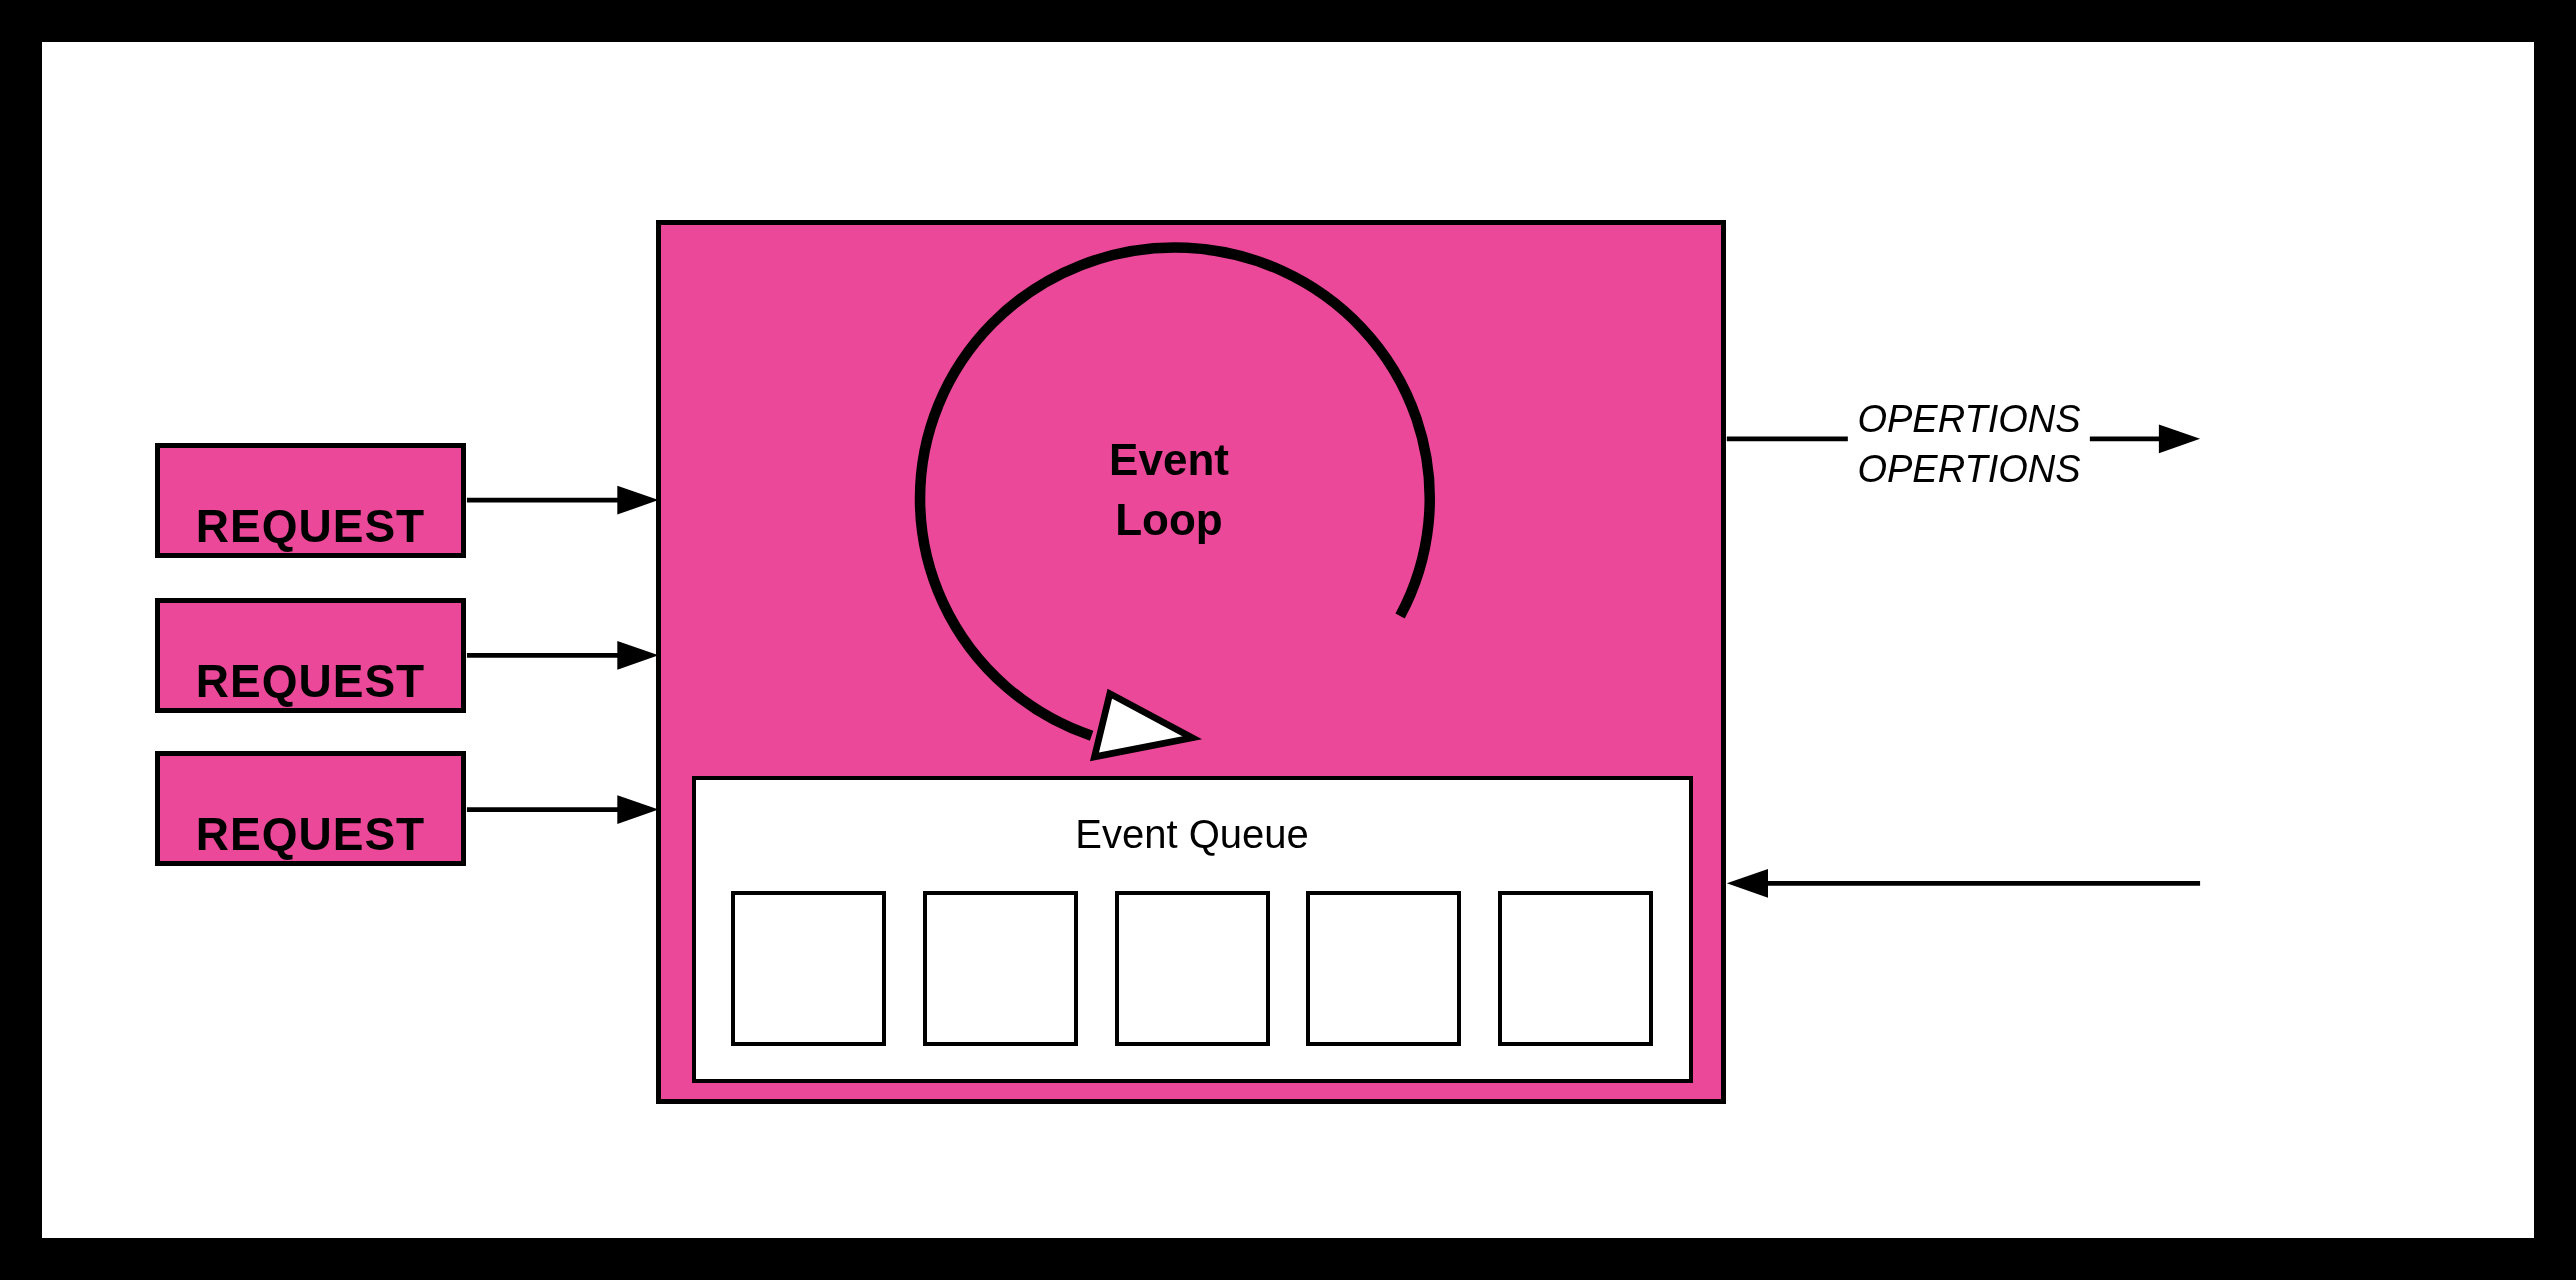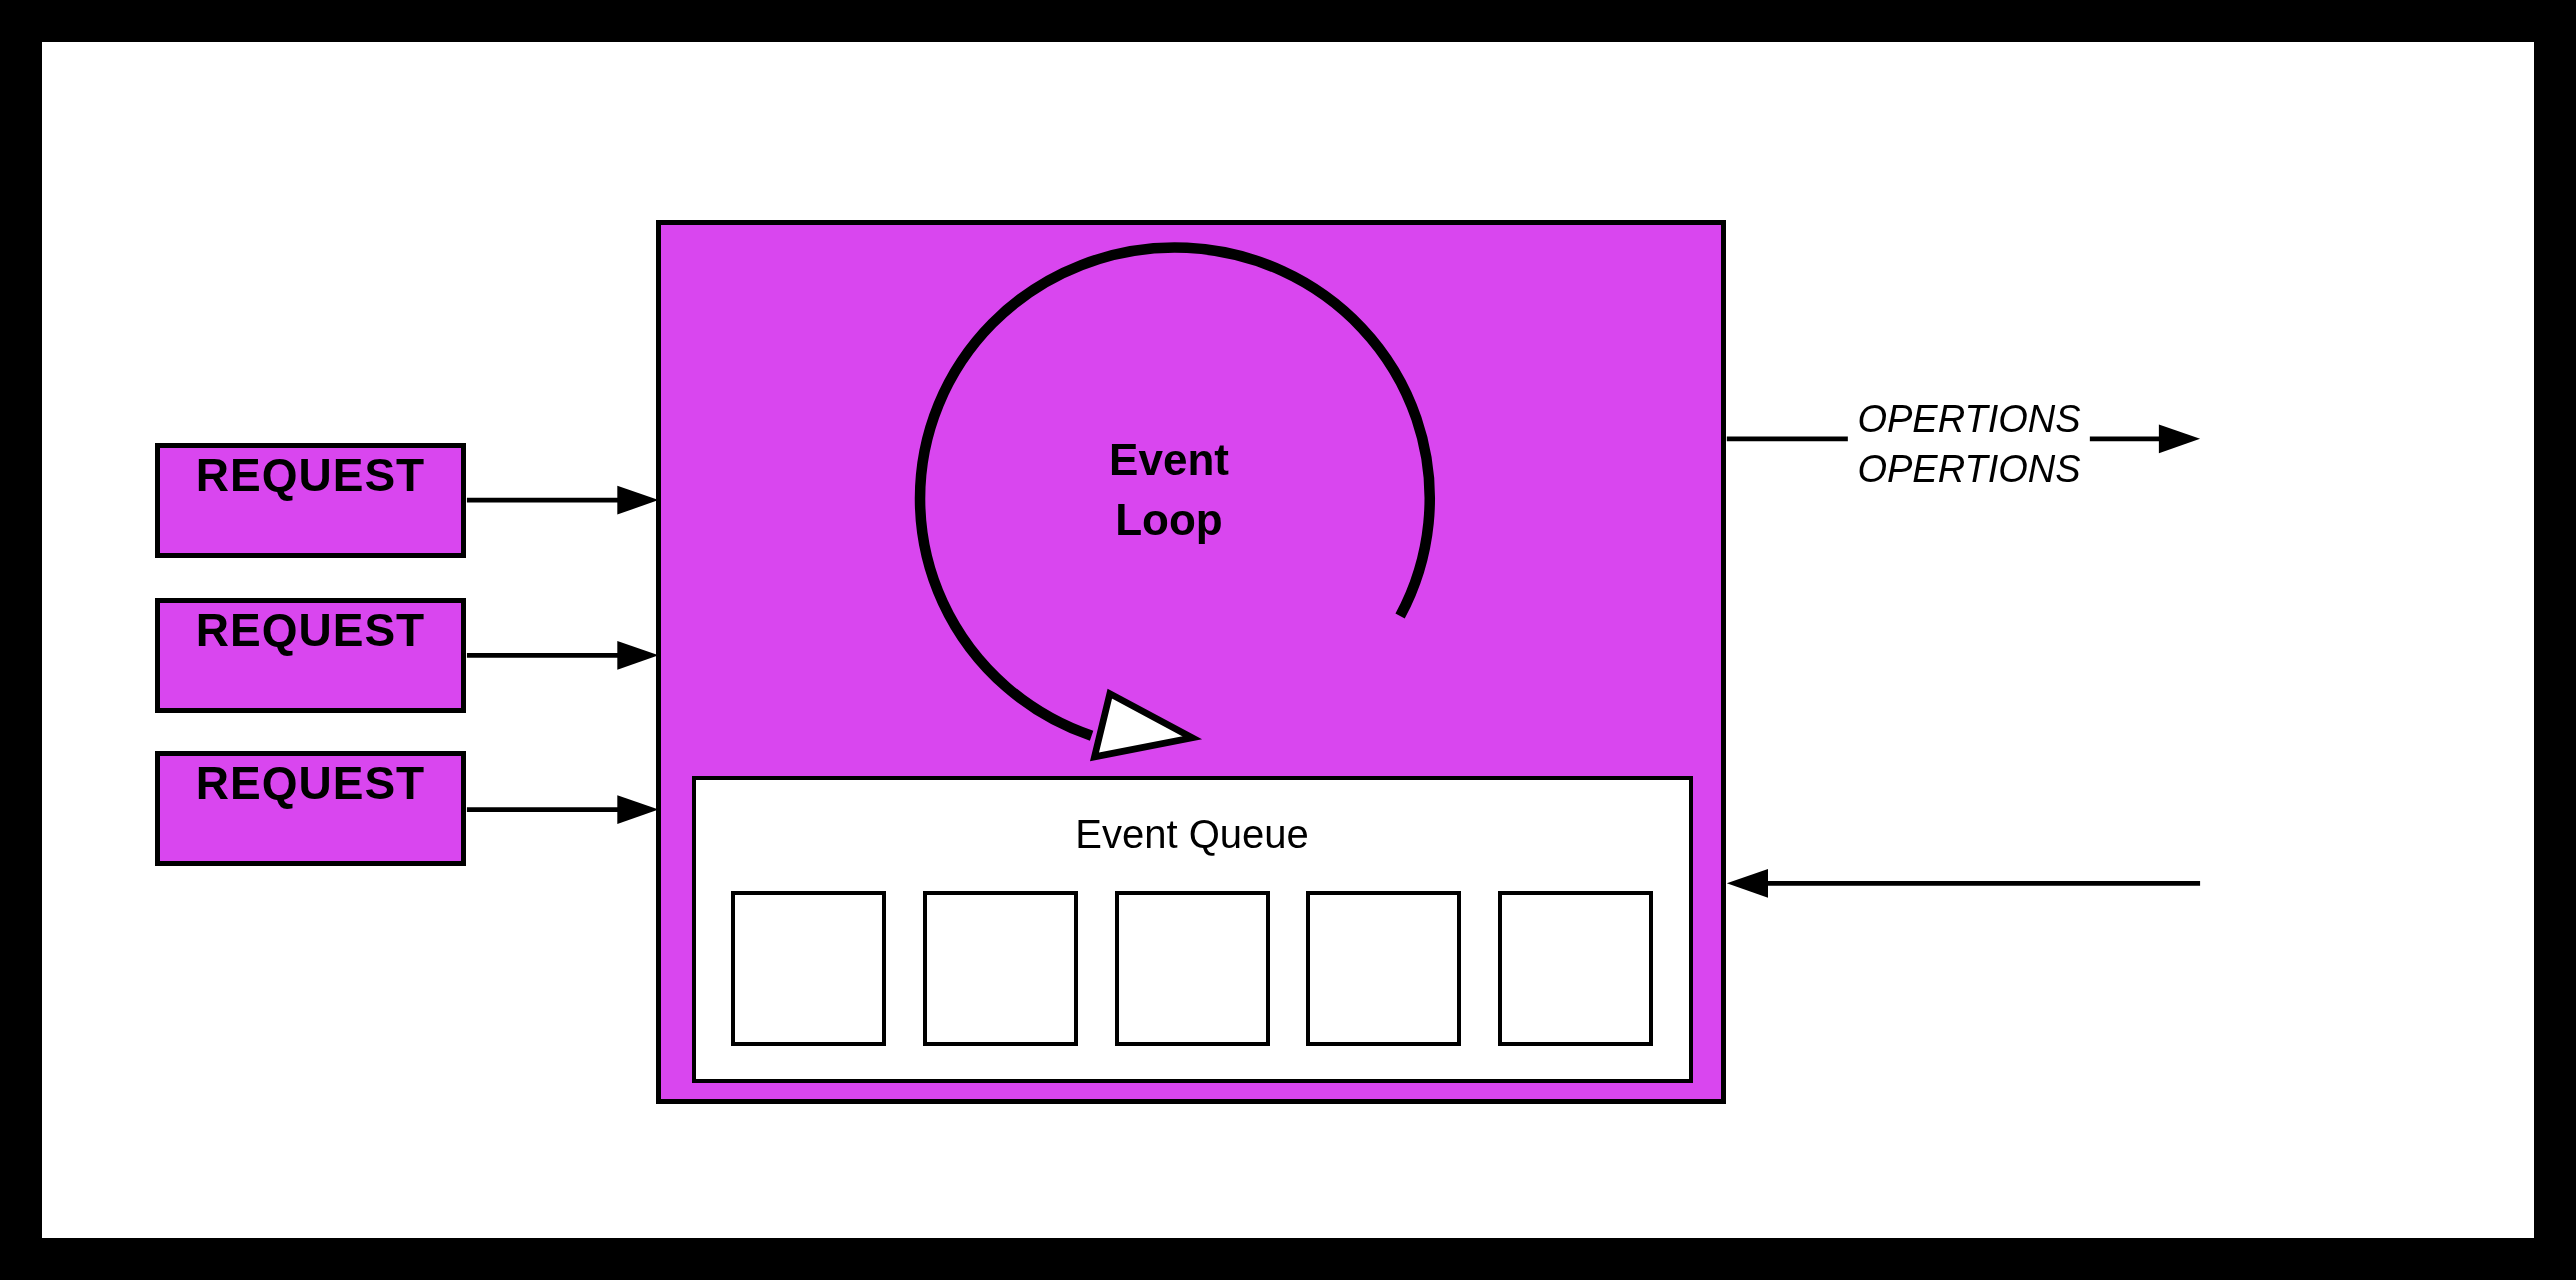--- a/index.html
+++ b/index.html
@@ -17,23 +17,23 @@
     left: 42px; top: 42px;
     width: 2492px; height: 1196px;
     background: #ffffff;
   }
 
   
   .box {
     position: absolute;
     box-sizing: border-box;
     border: 5.8px solid #000000;
-    background: #d946ef;
+    background: #ec4899;
     display: flex;
-    align-items: flex-start;
+    align-items: flex-end;
     justify-content: center;
   }
   .request-box { left: 155px; width: 311px; height: 115px; }
   .request-box .lbl { font-size: 46px; font-weight: bold; letter-spacing: 1px; }
   #req1 { top: 443px; }
   #req2 { top: 598px; }
   #req3 { top: 751px; }
 
   .main-box  { left: 656px; top: 220px; width: 1070px; height: 884px; }
   .thread-box { left: 2202px; top: 220px; width: 215px; height: 882px; }

